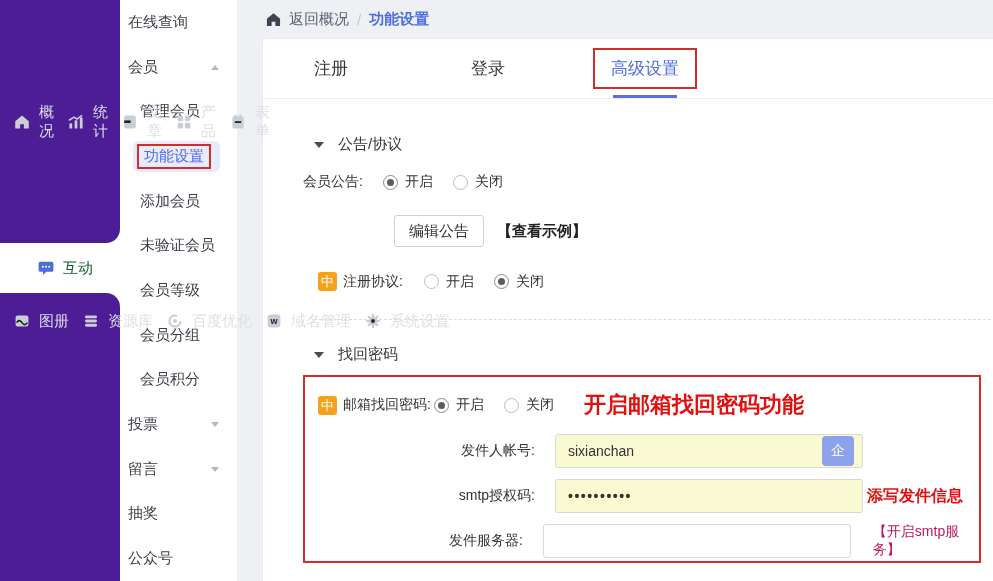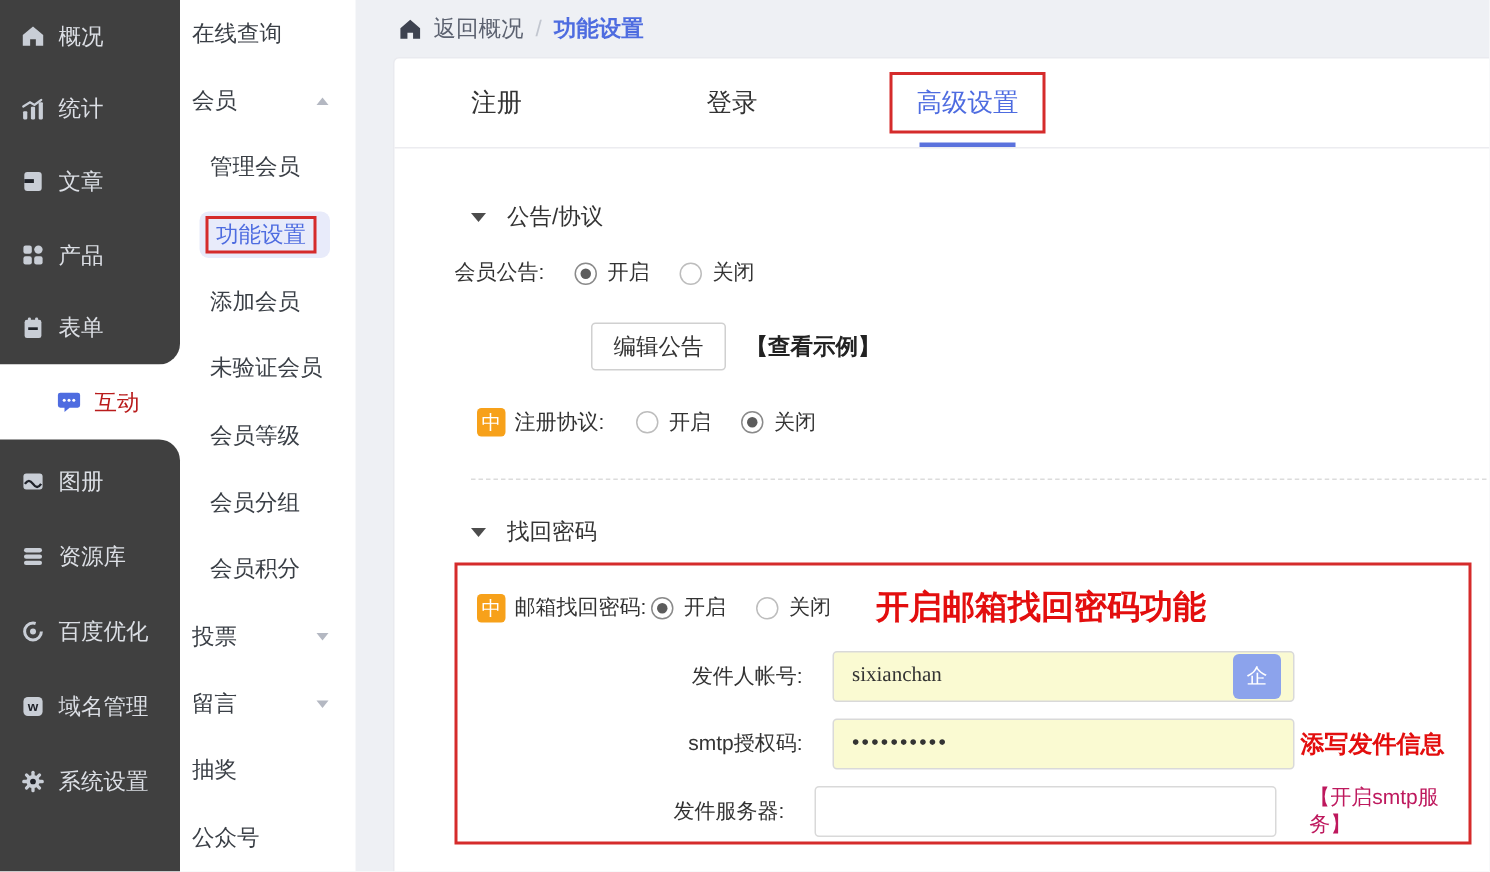--- a/index.html
+++ b/index.html
@@ -1,27 +1,27 @@
 <!DOCTYPE html>
 <html><head>
 <meta charset="utf-8">
 <style>
   * { margin:0; padding:0; box-sizing:border-box; }
   html,body { width:993px; height:581px; overflow:hidden; }
   body { font-family:"Liberation Sans","DejaVu Sans",sans-serif; background:#eef0f4; position:relative; color:#333; }
 
   
   .dark-sidebar { position:absolute; left:0; top:0; width:120px; height:581px; background:#fff; z-index:3; }
-  .blk { background:#404040; display:flex; flex-direction:column; }
+  .blk { background:#4c1d95; display:flex; flex-direction:row; }
   .blk.top { height:243px; border-radius:0 0 14px 0; }
   .blk.bottom { height:288px; border-radius:0 14px 0 0; padding-top:3px; }
   .d-item { flex:1; display:flex; align-items:center; padding-left:14px; gap:9px; color:#dcdfe5; font-size:15px; cursor:pointer; }
   .blk.bottom .d-item { flex:none; height:50px; }
   .d-item .ic { width:16px; height:16px; display:inline-flex; color:#c9ced6; }
-  .d-item.active { height:50px; background:#fff; color:#b91c1c;padding-left:38px; }
+  .d-item.active { height:50px; background:#fff; color:#14532d;padding-left:38px; }
   .d-item.active .ic { color:#4e6ce0; }
   .ic svg { width:16px; height:16px; }
 
   
   .sub-sidebar { position:absolute; left:120px; top:0; width:117px; height:581px; background:#fff; z-index:2; display:flex; flex-direction:column; }
   .s-item { flex:1; display:flex; align-items:center; padding-left:8px; font-size:15px; color:#3a3f46; cursor:pointer; }
   .s-item.sub { padding-left:20px; }
   .caret-up { width:0; height:0; border-left:4px solid transparent; border-right:4px solid transparent; border-bottom:5px solid #b4b8c2; margin-left:auto; margin-right:18px; }
   .caret-down-sm { width:0; height:0; border-left:4px solid transparent; border-right:4px solid transparent; border-top:5px solid #b4b8c2; margin-left:auto; margin-right:18px; }
   .s-item.active { padding-left:0; }
@@ -79,21 +79,21 @@
   .annotation { font-weight:bold; color:#e30e0e; }
   .annotation.big { font-size:22px; margin-left:30px; }
   .annotation.mid { font-size:16px; margin-left:12px; }
 
   .field { position:absolute; left:60px; display:flex; align-items:center; font-size:14px; }
   .field.f1 { top:57px; }
   .field.f2 { top:102px; }
   .field.f3 { top:146px; }
   .field .flabel { width:170px; text-align:right; margin-right:20px; color:#333; }
   .iwrap { position:relative; width:300px; height:34px; }
-  .inp { width:308px; height:34px; border:1px solid #d9d9d9; border-radius:3px; padding:0 12px; font-size:14px; color:#333; font-family:Liberation Serif, serif; background:#fff; }
+  .inp { width:308px; height:34px; border:1px solid #d9d9d9; border-radius:3px; padding:0 12px; font-size:14px; color:#333; font-family:Liberation Sans, sans-serif; background:#fff; }
   .inp.yellow { background:#fafad2; }
   .inp.dots { letter-spacing:1.5px; font-weight:bold; }
   .ent-btn { position:absolute; right:1px; top:2px; width:32px; height:30px; background:#8ca3ec; color:#fff; border:none; border-radius:4px; font-size:14px; cursor:pointer; font-family:inherit; }
   .note { margin-left:30px; font-size:14px; color:#be185d; }
 </style>
 </head>
 <body>
 
 <div class="dark-sidebar">
   <div class="blk top">

